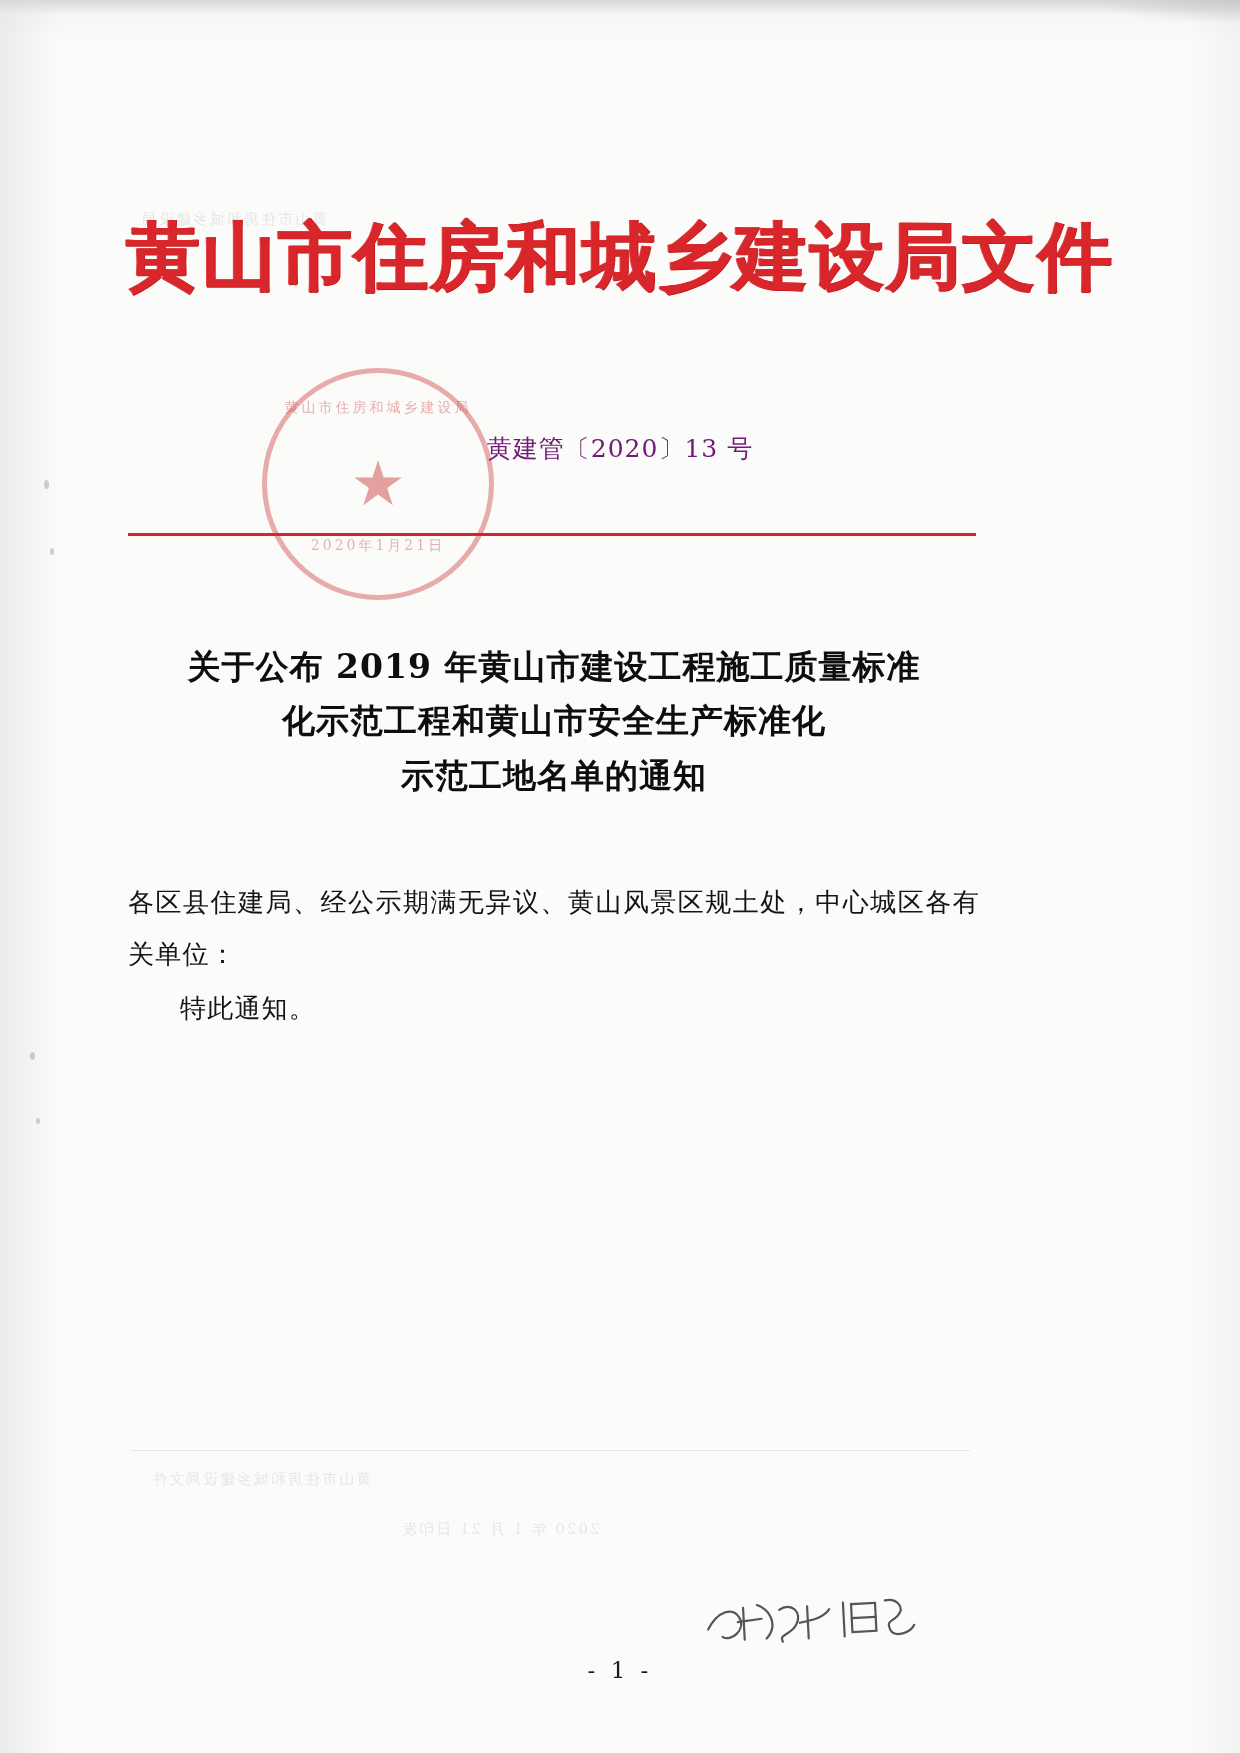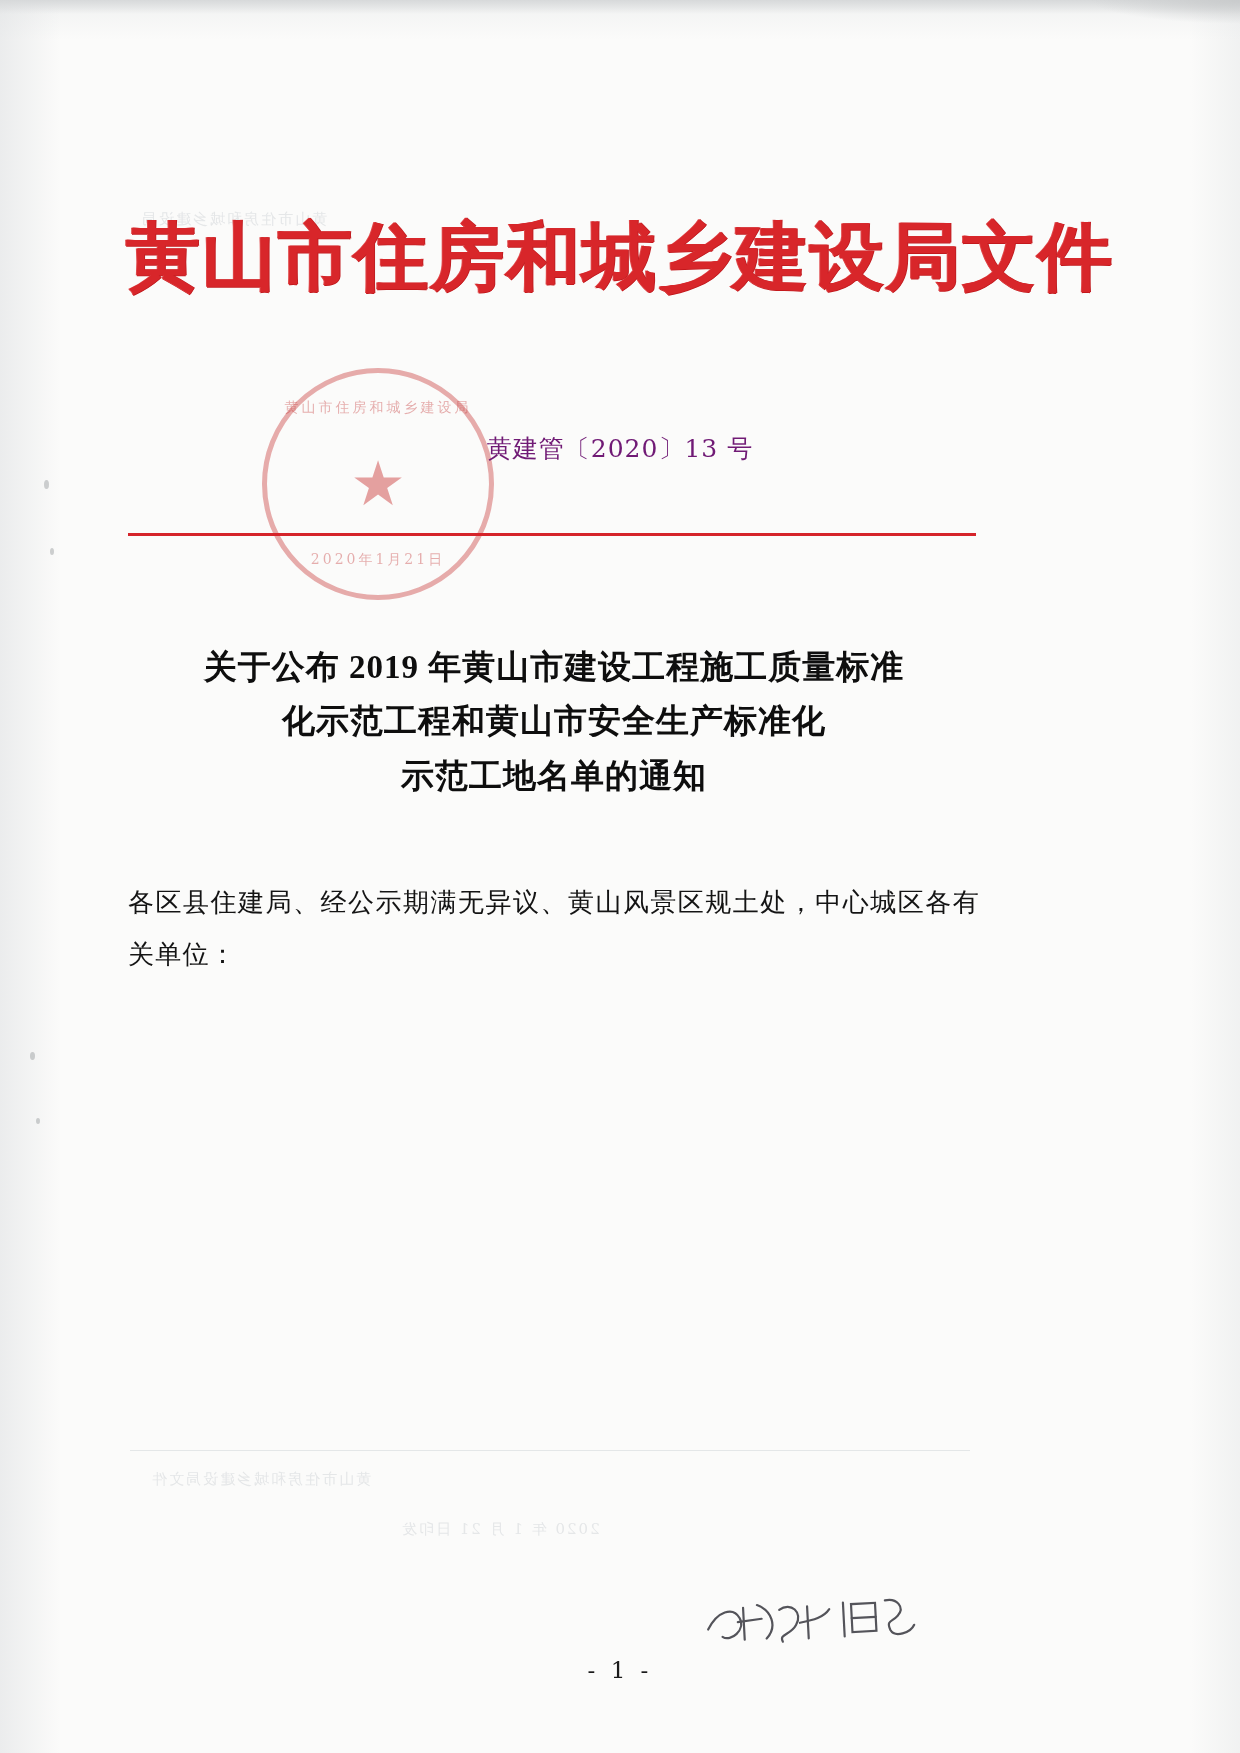--- a/index.html
+++ b/index.html
@@ -124,35 +124,34 @@
   .seal .seal-top-text,
   .seal .seal-bottom-text {
     position: absolute;
     left: 0; right: 0;
     text-align: center;
     color: rgba(198,58,58,0.40);
     font-size: 14px;
     letter-spacing: 3px;
   }
   .seal .seal-top-text { top: 26px; }
-  .seal .seal-bottom-text { bottom: 26px; }
+  .seal .seal-bottom-text { bottom: 40px; }
 
   
   .main-title {
     position: absolute;
     top: 640px;
     left: 128px;
     width: 852px;
     text-align: center;
     font-weight: bold;
     font-size: 33px;
     line-height: 1.65;
     letter-spacing: 1px;
     color: #0e0e0e;
-    font-family: Liberation Serif, serif;
   }
 
   
   .body-text {
     position: absolute;
     top: 876px;
     left: 128px;
     width: 852px;
     font-size: 26px;
     line-height: 2.0;
@@ -222,20 +221,21 @@
   <div class="red-rule"></div>
 
   <div class="main-title">
     <div>关于公布 2019 年黄山市建设工程施工质量标准</div>
     <div>化示范工程和黄山市安全生产标准化</div>
     <div>示范工地名单的通知</div>
   </div>
 
   <div class="body-text">
     <p>各区县住建局、经公示期满无异议、黄山风景区规土处，中心城区各有关单位：</p>
+    <p class="indent">特此通知。</p>
   </div>
 
   <div class="signature">
     <svg width="230" height="60" viewBox="0 0 230 60">
       <g fill="none" stroke="#2b2b33" stroke-width="2.2" stroke-linecap="round">
         <path d="M8 34 C18 16, 34 12, 40 24 C46 36, 30 48, 22 42"></path>
         <path d="M44 14 L44 46"></path>
         <path d="M38 28 L62 26"></path>
         <path d="M58 12 C72 18, 78 34, 66 46"></path>
         <path d="M80 18 C92 10, 104 22, 96 34 C90 44, 78 42, 82 50"></path>

